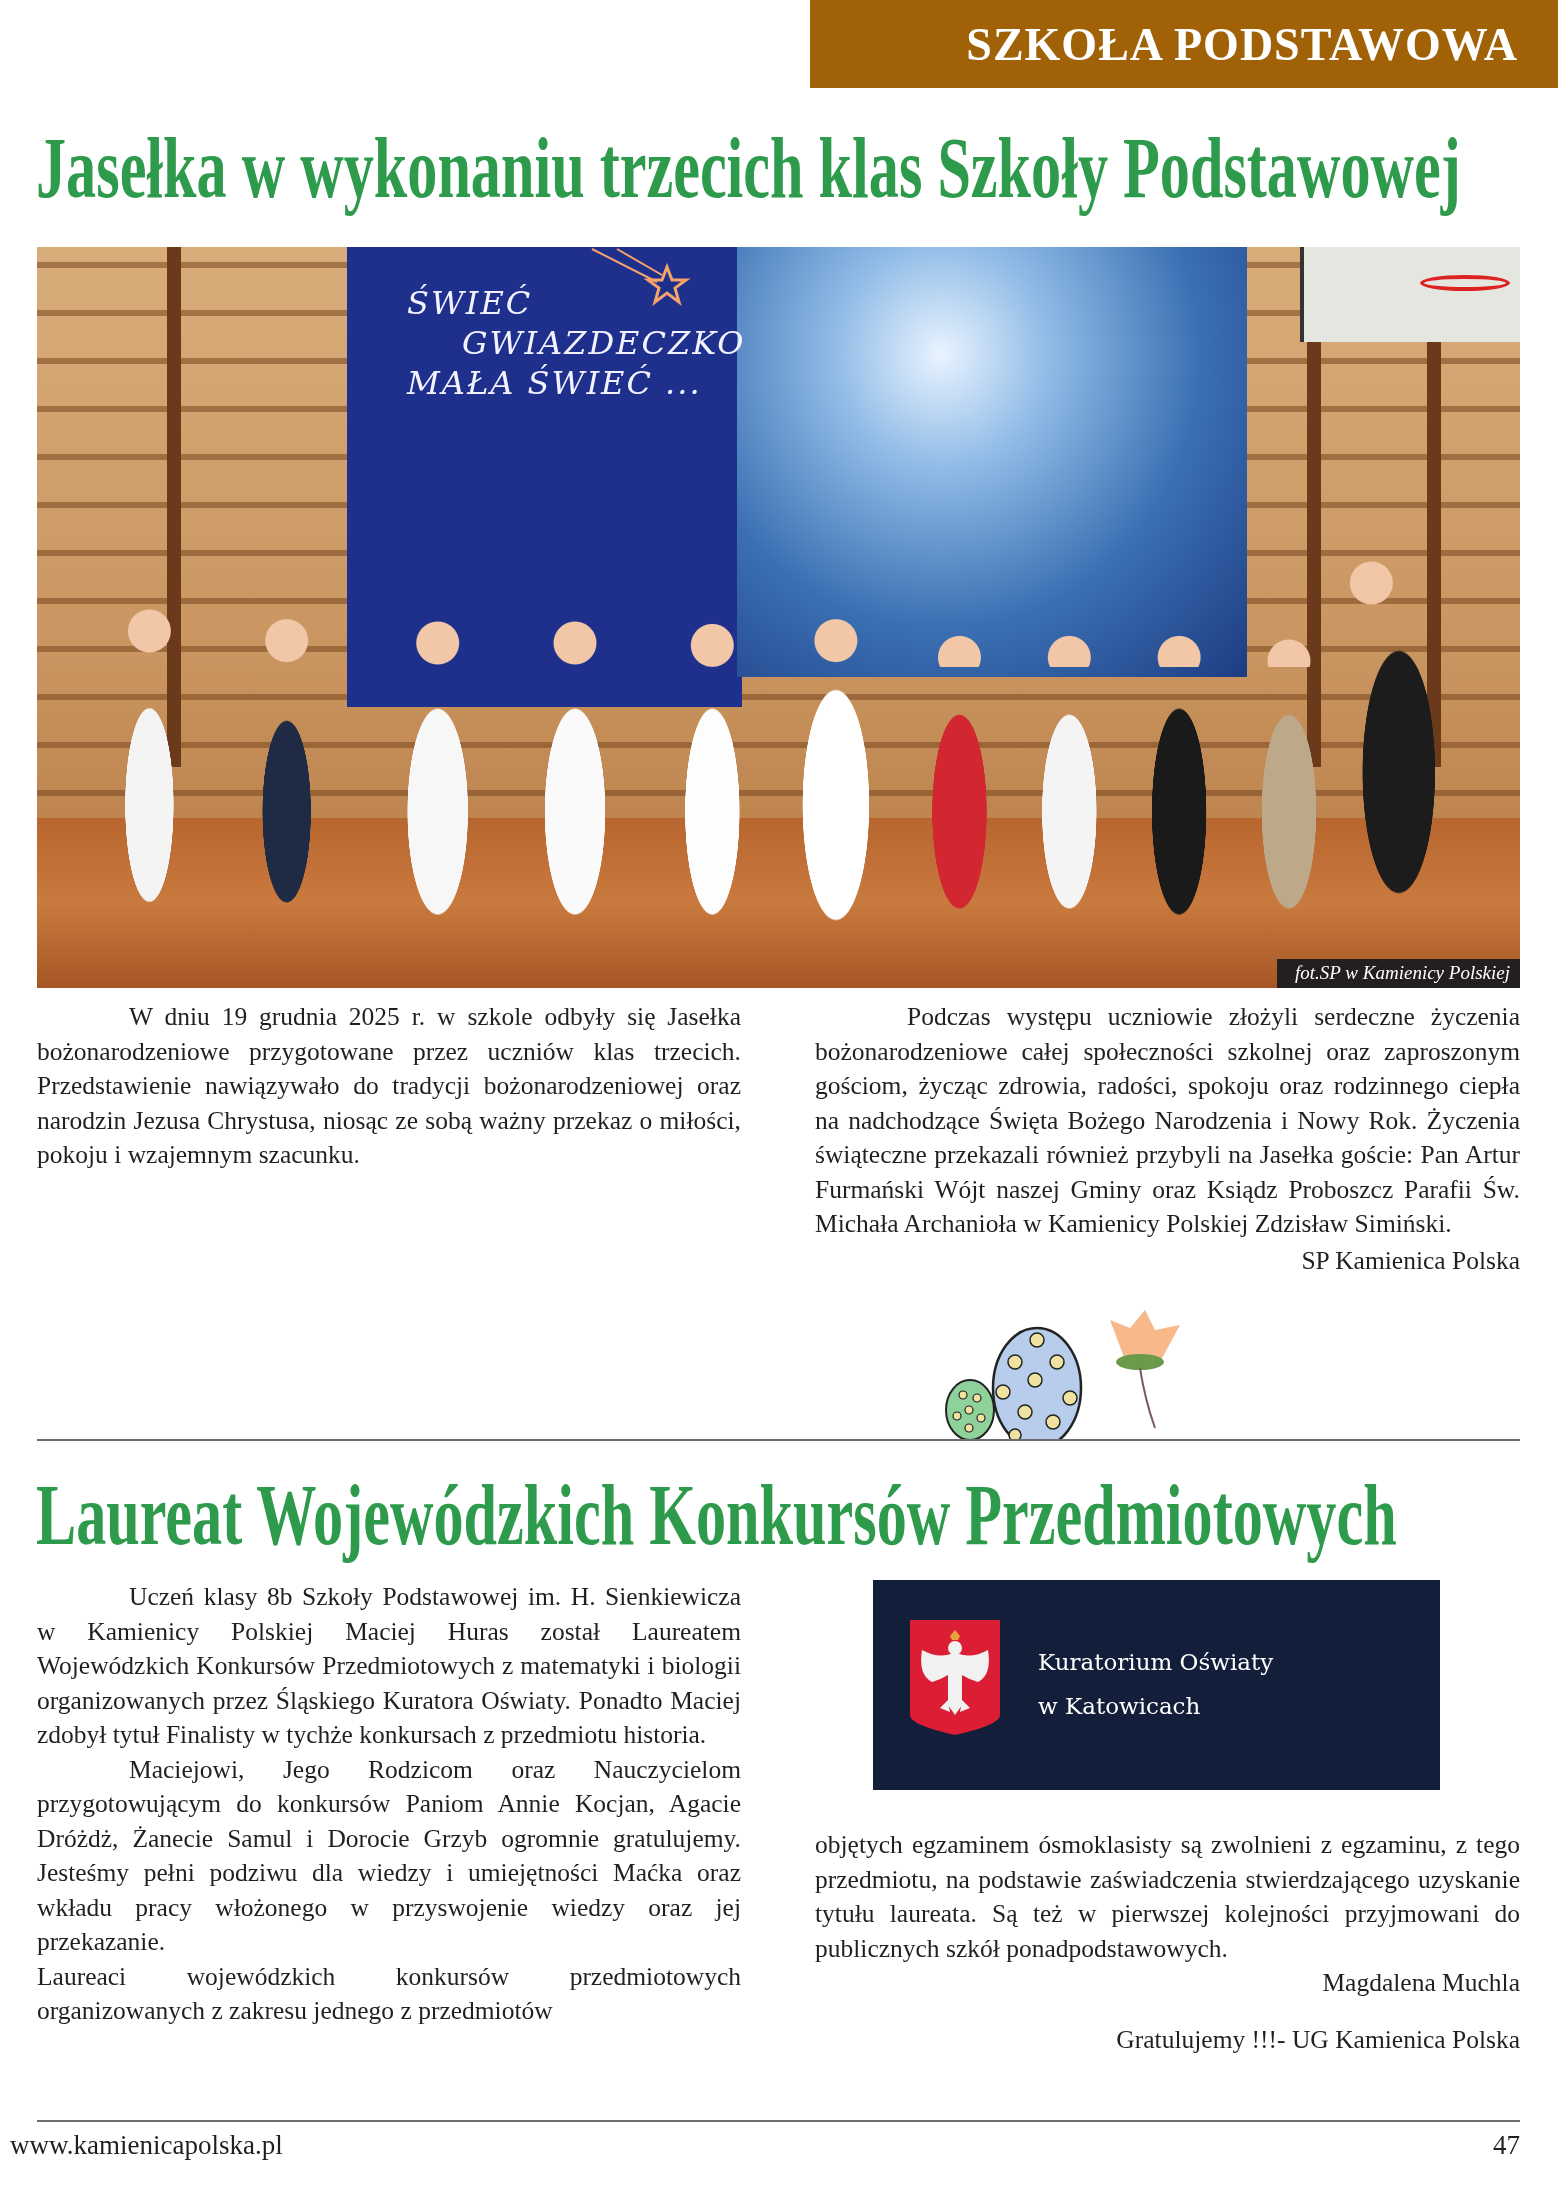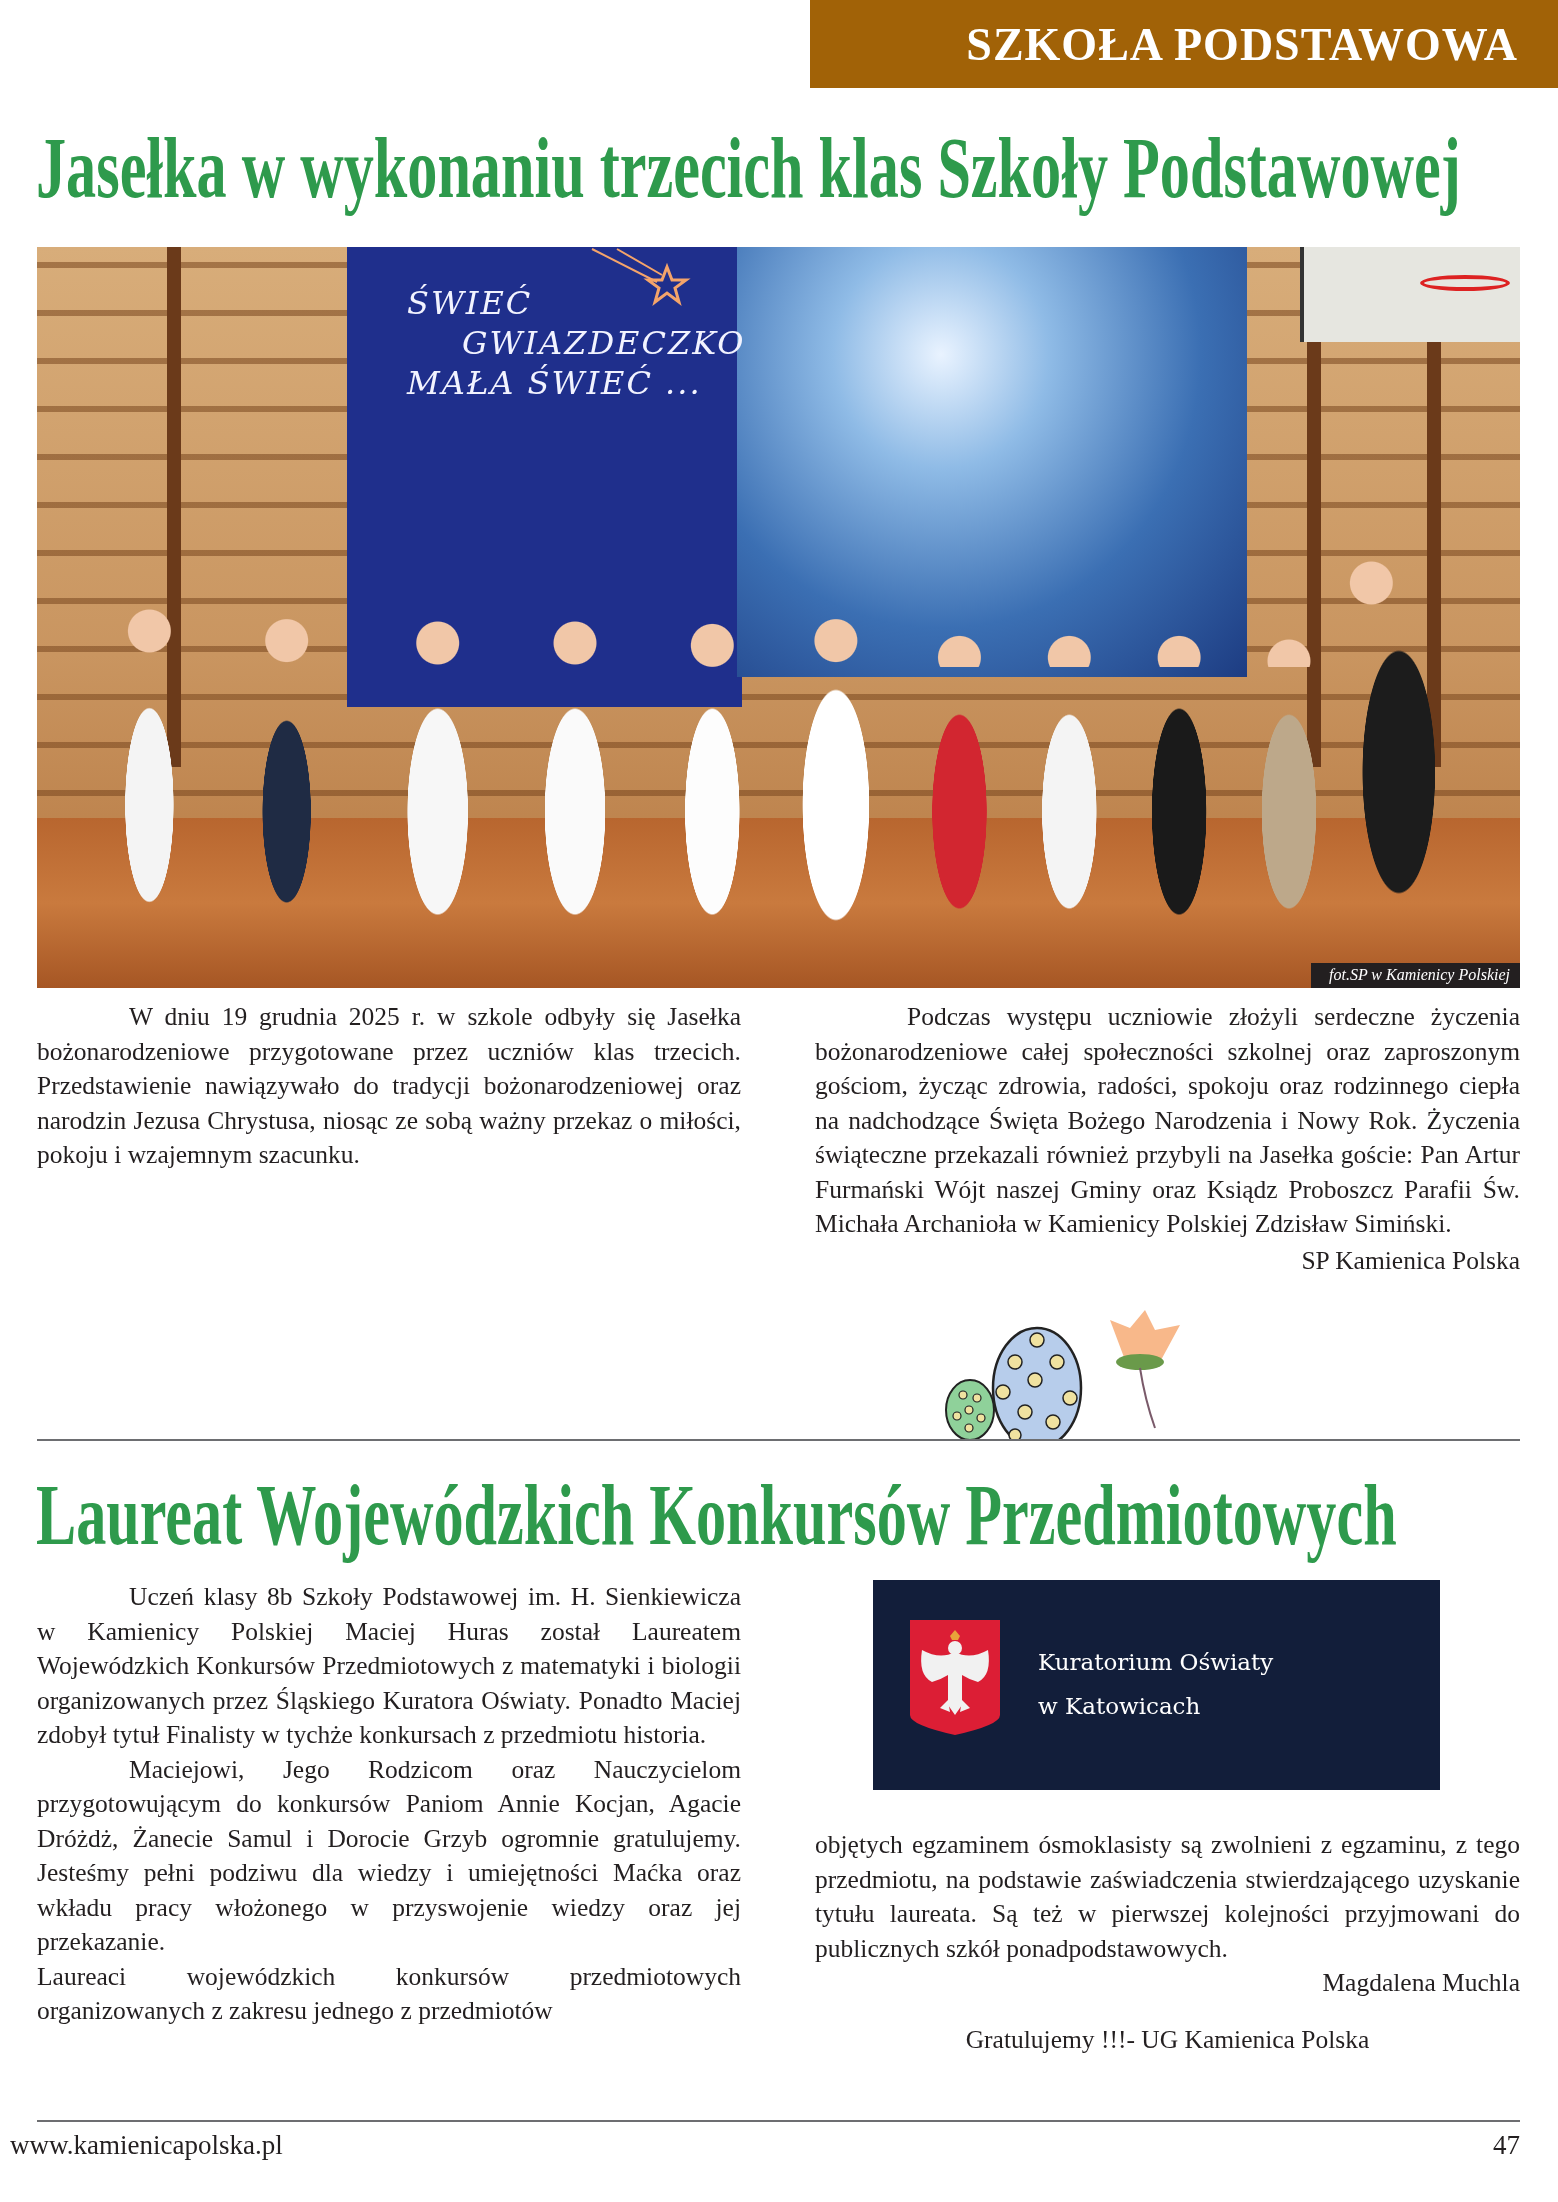--- a/index.html
+++ b/index.html
@@ -66,33 +66,33 @@
       radial-gradient(circle 22px at 47% 82%, #f1c7a8 95%, transparent 100%),
       radial-gradient(circle 22px at 56% 78%, #f1c7a8 95%, transparent 100%),
       radial-gradient(circle 22px at 65% 92%, #f1c7a8 95%, transparent 100%),
       radial-gradient(circle 22px at 73% 92%, #f1c7a8 95%, transparent 100%),
       radial-gradient(circle 22px at 81% 92%, #f1c7a8 95%, transparent 100%),
       radial-gradient(circle 22px at 89% 95%, #f1c7a8 95%, transparent 100%),
       radial-gradient(circle 22px at 95% 30%, #f1c7a8 95%, transparent 100%);
   }
   .photo-credit {
     position: absolute; right: 0; bottom: 0; background: #231f20; color: #ffffff;
-    font-family: "Liberation Serif", serif; font-style: italic; font-size: 16px;
+    font-family: "Liberation Serif", serif; font-style: italic; font-size: 19px;
     padding: 3px 10px 4px 18px;
   }
 
   .col { position: absolute; font-size: 25.5px; line-height: 34.5px; text-align: justify; }
   .col p { text-indent: 92px; }
   .col p.noindent { text-indent: 0; }
   .col-1a { left: 37px; top: 1000px; width: 704px; }
   .col-1b { left: 815px; top: 1000px; width: 705px; }
   .signature { text-align: right; }
   .col-2a { left: 37px; top: 1580px; width: 704px; }
   .col-2b { left: 815px; top: 1828px; width: 705px; }
-  .center-line { text-align: center; }
+  .center-line { text-align: right; }
 
   .rule { position: absolute; left: 37px; width: 1483px; height: 2px; background: #6d6e71; }
   .rule-1 { top: 1439px; }
   .rule-2 { top: 2120px; }
 
   .kuratorium-logo {
     position: absolute; left: 873px; top: 1580px; width: 567px; height: 210px;
     background: #121e3a; display: flex; align-items: center;
   }
   .emblem { position: absolute; left: 37px; top: 40px; width: 90px; height: 115px; }

